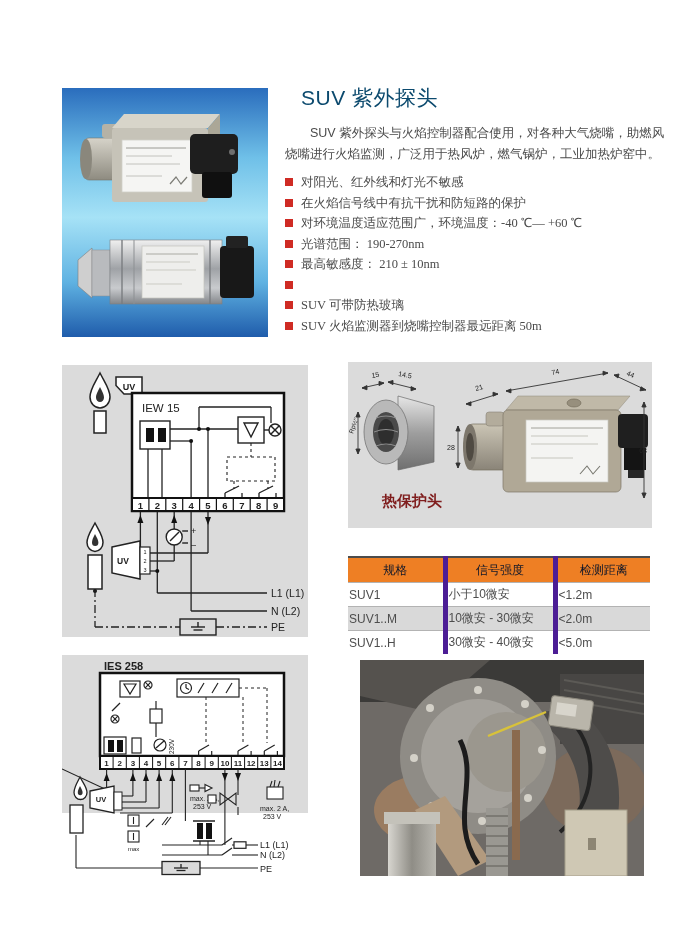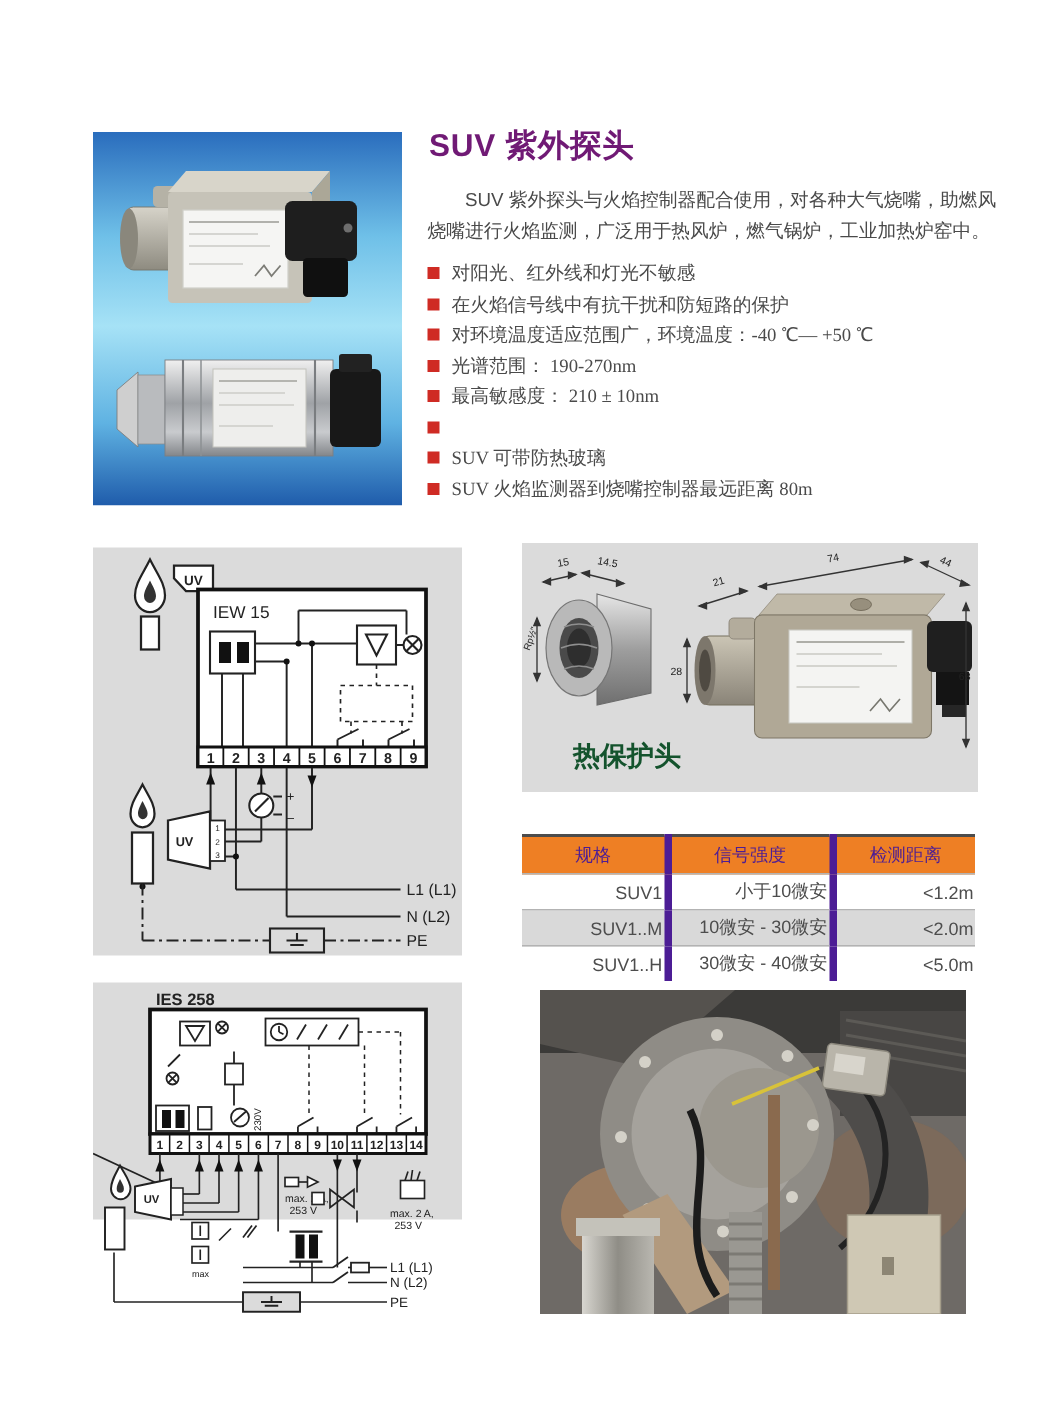--- a/index.html
+++ b/index.html
@@ -1,38 +1,38 @@
 <!DOCTYPE html>
 <html><head>
 <meta charset="utf-8">
 <style>
   html,body{margin:0;padding:0;}
   .page{position:relative;width:700px;height:950px;background:#ffffff;overflow:hidden;
         font-family:"Liberation Sans","DejaVu Sans",sans-serif;color:#4a4a4a;}
   
   .photo1{position:absolute;left:62px;top:88px;width:206px;height:249px;}
   .hero-text{position:absolute;left:285px;top:86px;width:394px;}
-  .hero-text h1{margin:0 0 13px 1px;font-size:21px;line-height:24px;font-weight:bold;
-                color:#701a75;letter-spacing:0.5px;}
+  .hero-text h1{margin:0 0 13px 16px;font-size:21px;line-height:24px;font-weight:normal;
+                color:#0c4a6e;letter-spacing:0.5px;}
   .intro{margin:0 14px 9px 0;font-size:12.5px;line-height:21px;text-indent:2em;color:#4a4a4a;}
   .features{list-style:none;margin:0;padding:0;}
   .features li{display:flex;align-items:flex-start;height:20.5px;font-size:12.5px;line-height:17px;font-family:Liberation Serif, serif;}
   .sq{flex:0 0 auto;width:8px;height:8px;background:#cf2b24;margin:4px 8px 0 0;}
   
   .panel{position:absolute;background:#dbdbdb;}
   .diag1{left:62px;top:365px;width:246px;height:272px;}
   .drawing{left:348px;top:362px;width:304px;height:166px;}
   .diag2{left:62px;top:655px;width:246px;height:158px;}
   .photo2{position:absolute;left:360px;top:660px;width:284px;height:216px;}
-  .caption{position:absolute;left:34px;top:130px;font-size:18px;font-weight:bold;color:#14532d;}
+  .caption{position:absolute;left:34px;top:130px;font-size:15px;font-weight:bold;color:#7f1d1d;}
   
   .spec{position:absolute;left:348px;top:556px;}
   table{border-collapse:collapse;table-layout:fixed;width:302px;font-size:12px;color:#4d4d4d;}
-  th{background:#ee7f24;font-weight:normal;color:#4c1d95;height:22px;border-top:2px solid #4c4c4c;}
-  td{height:21px;text-align:right;}
+  th{background:#ee7f24;font-weight:normal;color:#0f172a;height:22px;border-top:2px solid #4c4c4c;}
+  td{height:21px;text-align:left;}
   th+th,td+td{border-left:5px solid #4c1d95;}
   tbody tr{border-top:1px solid #b3b3b3;}
   tbody tr.alt{background:#d9d9d9;border-radius:12px;}
   svg{display:block;}
   svg text{font-family:"Liberation Sans","DejaVu Sans",sans-serif;fill:#222;}
 </style>
 </head>
 <body>
 
 <div class="page">
@@ -103,40 +103,40 @@
       <li>
           <span class="sq"></span>
           <span>对阳光、红外线和灯光不敏感</span>
         </li>
       <li>
           <span class="sq"></span>
           <span>在火焰信号线中有抗干扰和防短路的保护</span>
         </li>
       <li>
           <span class="sq"></span>
-          <span>对环境温度适应范围广，环境温度：-40 ℃— +50 ℃</span>
+          <span>对环境温度适应范围广，环境温度：-40 ℃— +60 ℃</span>
         </li>
       <li>
           <span class="sq"></span>
           <span>光谱范围： 190-270nm</span>
         </li>
       <li>
           <span class="sq"></span>
           <span>最高敏感度： 210 ± 10nm</span>
         </li>
       <li>
           <span class="sq"></span>
         </li>
       <li>
           <span class="sq"></span>
           <span>SUV 可带防热玻璃</span>
         </li>
       <li>
           <span class="sq"></span>
-          <span>SUV 火焰监测器到烧嘴控制器最远距离 80m</span>
+          <span>SUV 火焰监测器到烧嘴控制器最远距离 50m</span>
         </li>
     </ul>
   </div>
 
   <div class="panel diag1">
     <svg width="246" height="272" viewBox="0 0 246 272">
 
       <g>
         <path d="M38 8 C33 18 28 24 28 32 a10 11 0 0 0 20 0 C48 24 43 18 38 8 Z" fill="#fff" stroke="#222" stroke-width="1.5"></path>
         <path d="M38 22 C35.5 27 34 29.5 34 32.5 a4 4.5 0 0 0 8 0 C42 29.5 40.5 27 38 22 Z" fill="#333"></path>

